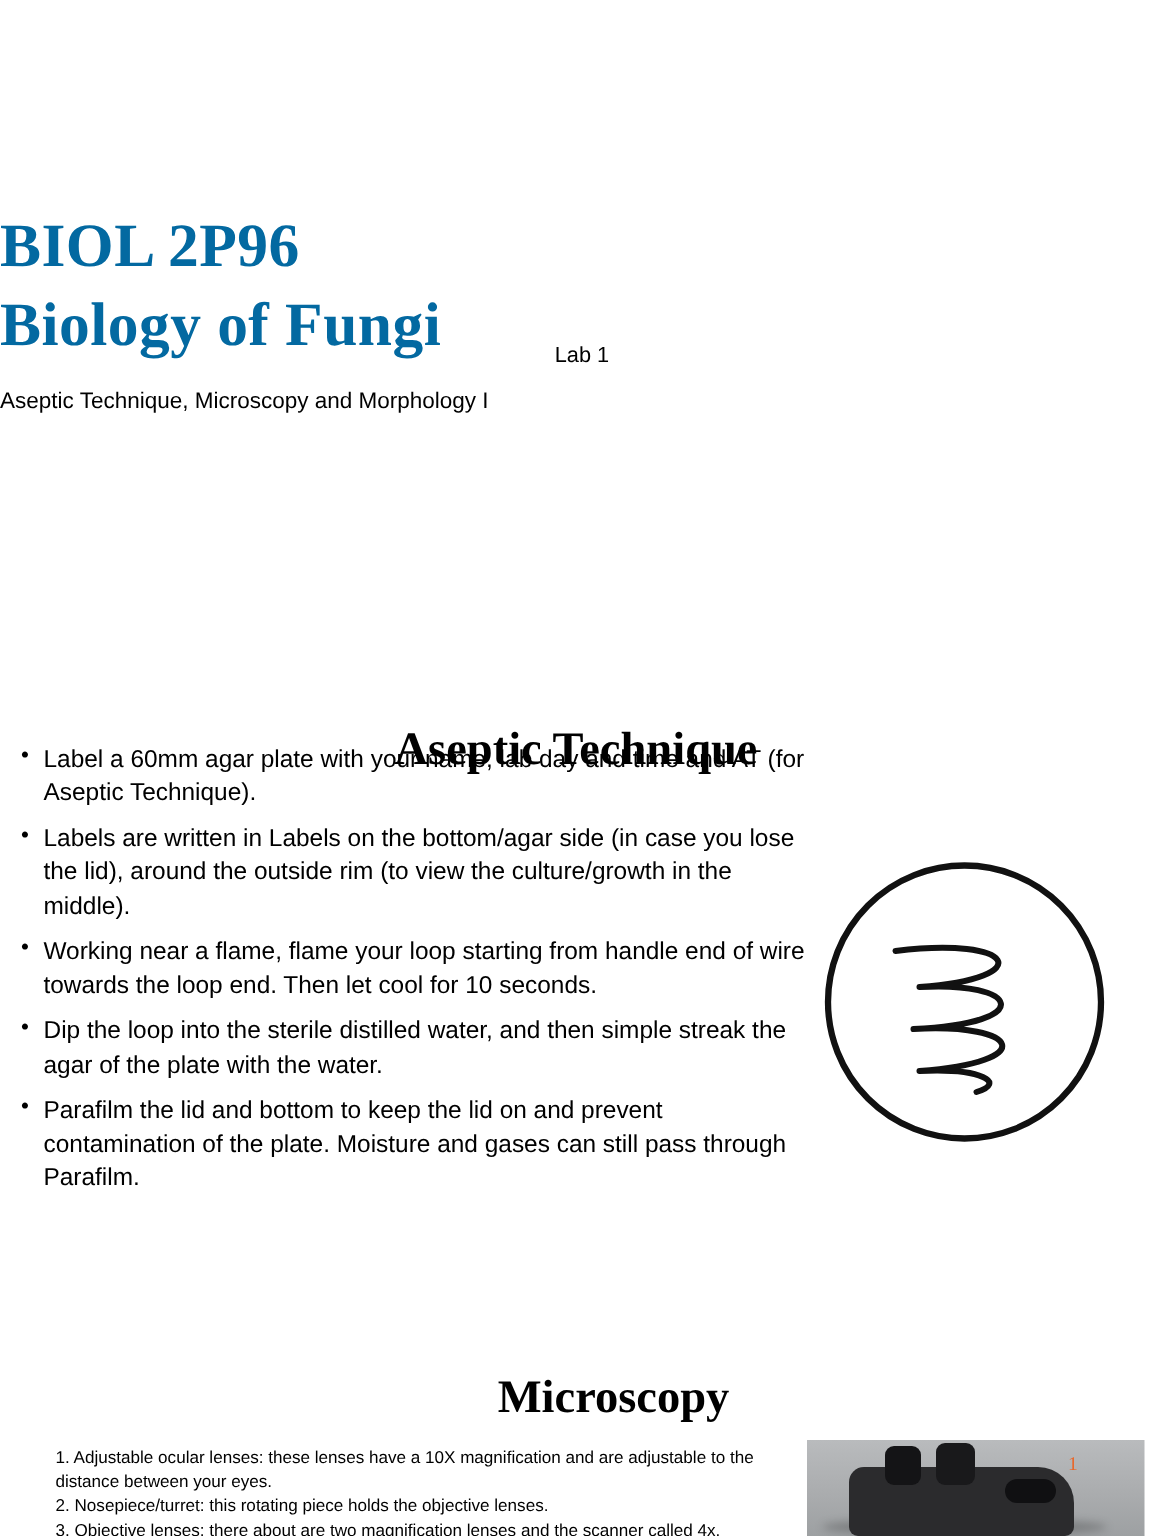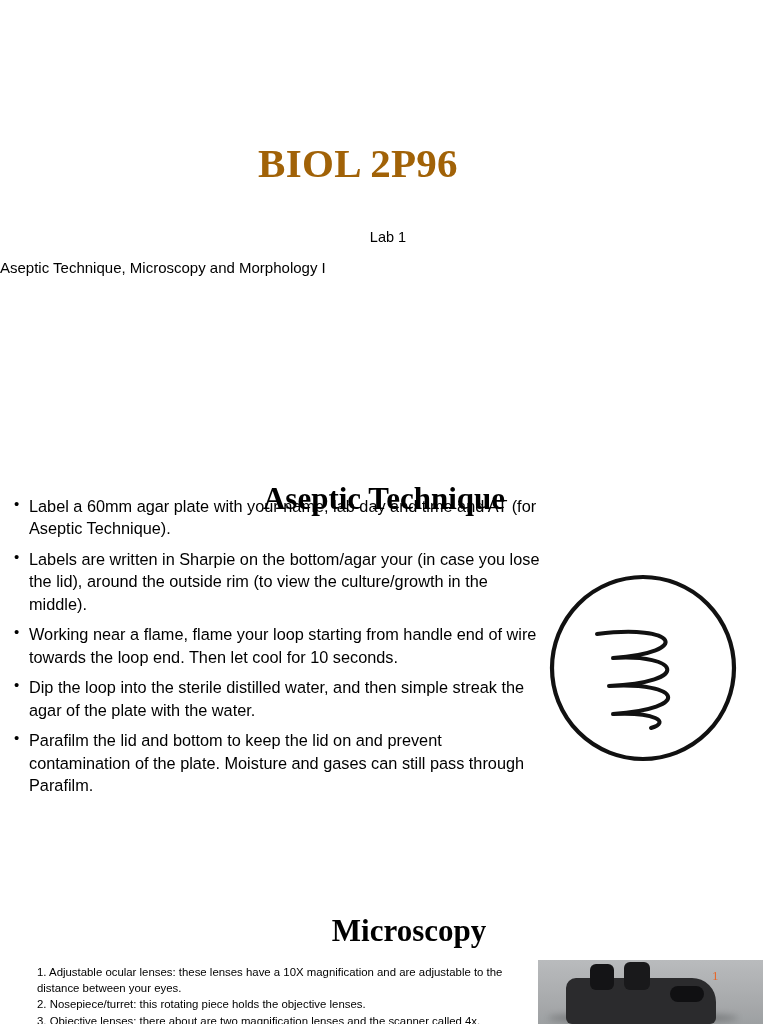--- a/index.html
+++ b/index.html
@@ -30,26 +30,25 @@
     left: 0;
     top: 0;
     width: 768px;
     height: 430px;
   }
   .title-main {
     position: absolute;
     left: 0;
     top: 110px;
     width: 716px;
-    text-align: center;
     font-family: "Liberation Serif", serif;
     font-size: 41px;
     line-height: 1.28;
     letter-spacing: 0.3px;
-    color: #a16207;
+    color: #0369a1;
   }
   .title-line2 {
     display: block;
   }
   .subtitle-1 {
     position: absolute;
     left: 4px;
     top: 229px;
     width: 768px;
     text-align: center;
@@ -214,31 +213,32 @@
   }
 </style>
 </head>
 <body>
 
 <div class="page">
 
   <section class="slide-one">
     <h1 class="title-main">
       <span>BIOL 2P96</span>
+      <span class="title-line2">Biology of Fungi</span>
     </h1>
     <div class="subtitle-1">Lab 1</div>
     <div class="subtitle-2">Aseptic Technique, Microscopy and Morphology I</div>
   </section>
 
   <section class="slide-two">
     <h2 class="section-title aseptic-title">Aseptic Technique</h2>
 
     <ul class="bullet-list">
       <li>Label a 60mm agar plate with your name, lab day and time and AT (for Aseptic Technique).</li>
-      <li>Labels are written in Sharpie on the bottom/agar your (in case you lose the lid), around the outside rim (to view the culture/growth in the middle).</li>
+      <li>Labels are written in Labels on the bottom/agar side (in case you lose the lid), around the outside rim (to view the culture/growth in the middle).</li>
       <li>Working near a flame, flame your loop starting from handle end of wire towards the loop end. Then let cool for 10 seconds.</li>
       <li>Dip the loop into the sterile distilled water, and then simple streak the agar of the plate with the water.</li>
       <li>Parafilm the lid and bottom to keep the lid on and prevent contamination of the plate. Moisture and gases can still pass through Parafilm.</li>
     </ul>
 
     <svg class="petri" viewBox="0 0 192 192">
       <circle cx="96" cy="96" r="91" fill="none" stroke="#111" stroke-width="4.2"></circle>
       <path d="M50 62 C 130 52, 146 80, 66 86 C 132 82, 146 110, 62 114 C 134 110, 146 136, 66 142 C 108 140, 124 150, 104 156" fill="none" stroke="#111" stroke-width="4" stroke-linecap="round" stroke-linejoin="round"></path>
     </svg>
   </section>

